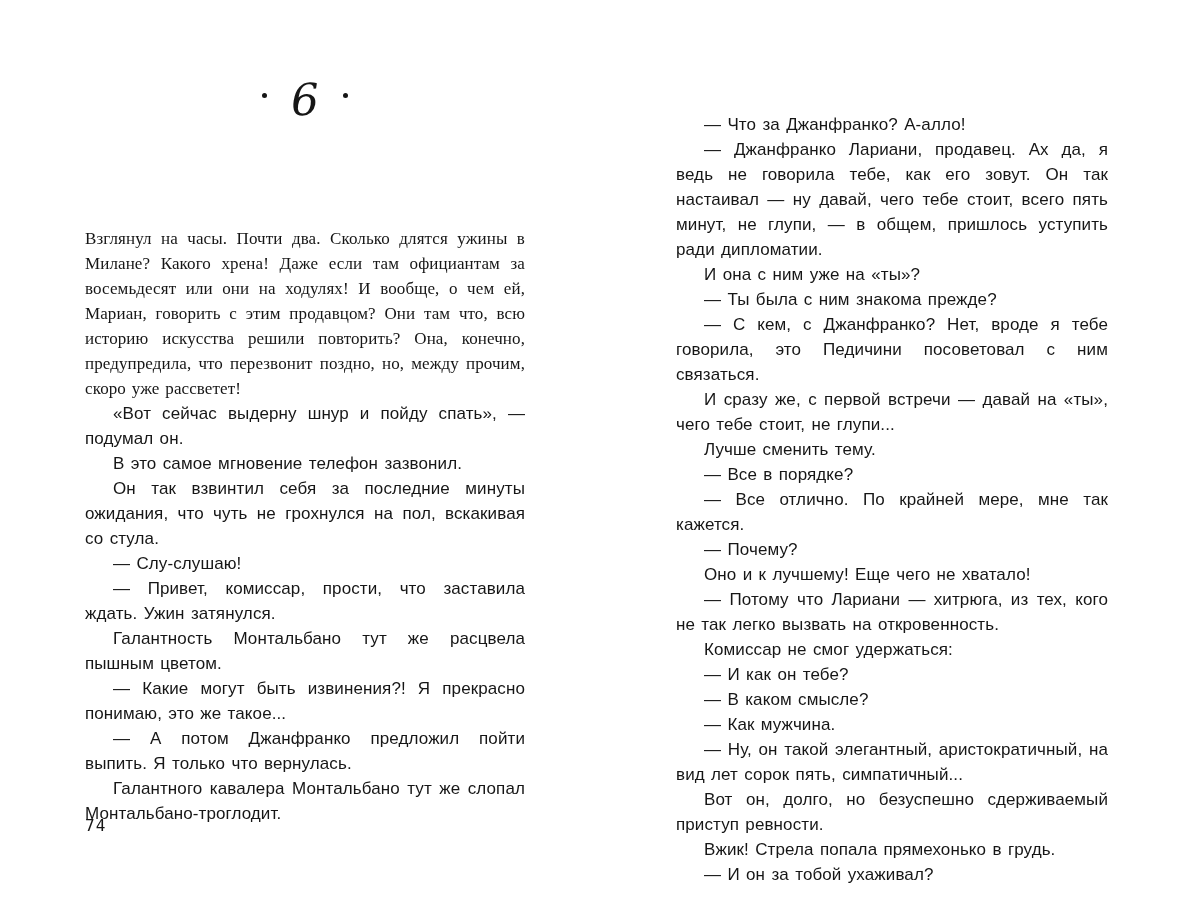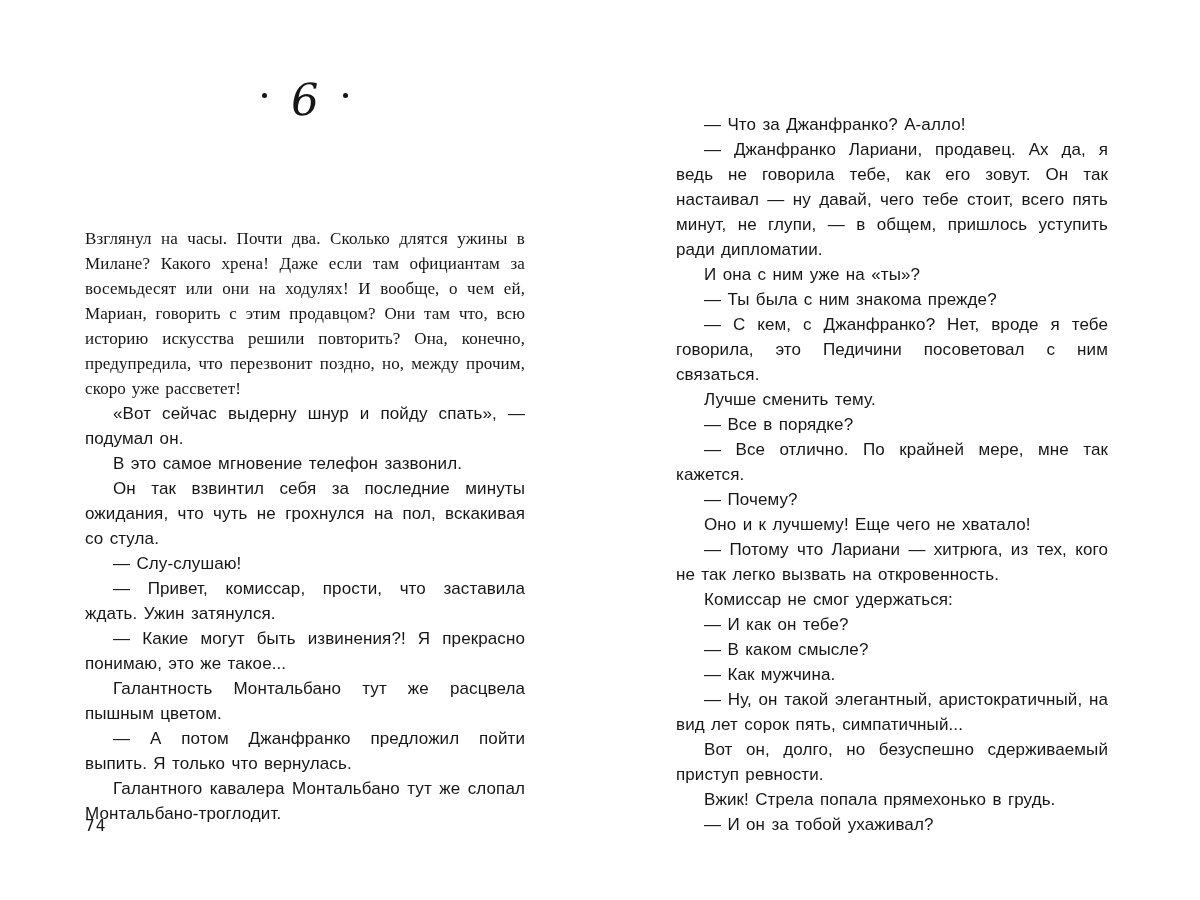--- a/index.html
+++ b/index.html
@@ -89,36 +89,37 @@
     <span class="orn-dot"></span>
   </div>
 
   <div class="page-text">
       <p>Взглянул на часы. Почти два. Сколько длятся ужины в Милане? Какого хрена! Даже если там официантам за восемьдесят или они на ходулях! И вообще, о чем ей, Мариан, говорить с этим продавцом? Они там что, всю историю искусства решили повторить? Она, конечно, предупредила, что перезвонит поздно, но, между прочим, скоро уже рассветет!</p>
       <p>«Вот сейчас выдерну шнур и пойду спать», — подумал он.</p>
       <p>В это самое мгновение телефон зазвонил.</p>
       <p>Он так взвинтил себя за последние минуты ожидания, что чуть не грохнулся на пол, вскакивая со стула.</p>
       <p>— Слу-слушаю!</p>
       <p>— Привет, комиссар, прости, что заставила ждать. Ужин затянулся.</p>
+      <p>Галантность Монтальбано тут же расцвела пышным цветом.</p>
       <p>— Какие могут быть извинения?! Я прекрасно понимаю, это же такое...</p>
-      <p>Галантность Монтальбано тут же расцвела пышным цветом.</p>
       <p>— А потом Джанфранко предложил пойти выпить. Я только что вернулась.</p>
       <p>Галантного кавалера Монтальбано тут же слопал Монтальбано-троглодит.</p>
     </div>
 
   <div class="folio">74</div>
 </div>
 
 <div class="page-col right-col">
   <div class="page-text">
       <p>— Что за Джанфранко? А-алло!</p>
       <p>— Джанфранко Лариани, продавец. Ах да, я ведь не говорила тебе, как его зовут. Он так настаивал — ну давай, чего тебе стоит, всего пять минут, не глупи, — в общем, пришлось уступить ради дипломатии.</p>
       <p>И она с ним уже на «ты»?</p>
       <p>— Ты была с ним знакома прежде?</p>
       <p>— С кем, с Джанфранко? Нет, вроде я тебе говорила, это Педичини посоветовал с ним связаться.</p>
+      <p>И сразу же, с первой встречи — давай на «ты», чего тебе стоит, не глупи...</p>
       <p>Лучше сменить тему.</p>
       <p>— Все в порядке?</p>
       <p>— Все отлично. По крайней мере, мне так кажется.</p>
       <p>— Почему?</p>
       <p>Оно и к лучшему! Еще чего не хватало!</p>
       <p>— Потому что Лариани — хитрюга, из тех, кого не так легко вызвать на откровенность.</p>
       <p>Комиссар не смог удержаться:</p>
       <p>— И как он тебе?</p>
       <p>— В каком смысле?</p>
       <p>— Как мужчина.</p>

